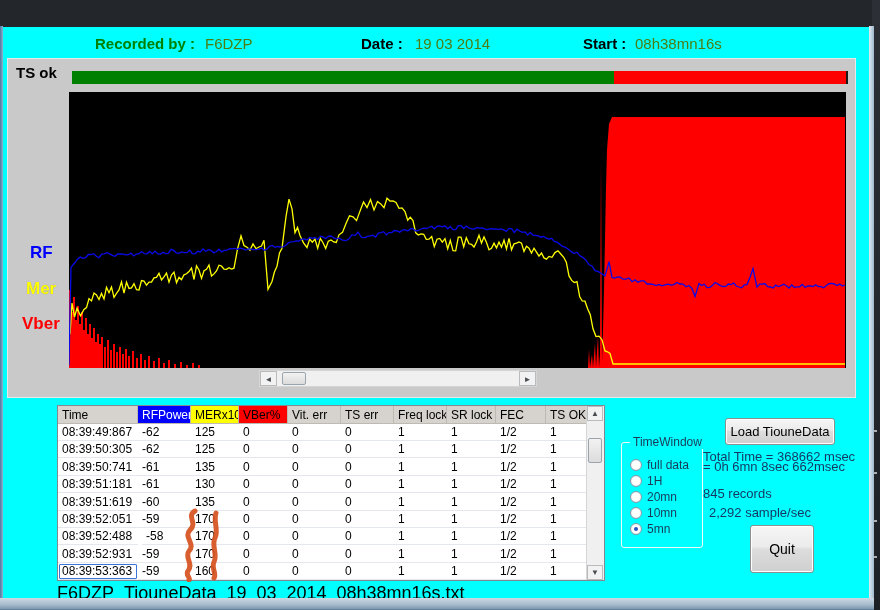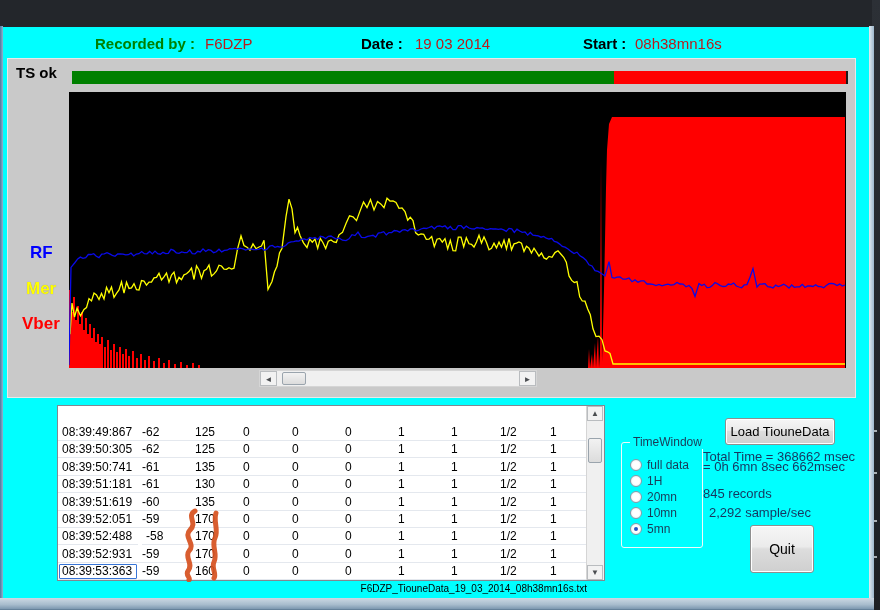--- a/index.html
+++ b/index.html
@@ -29,21 +29,21 @@
   #close-button{background:linear-gradient(#f0a088 0%,#dd7257 45%,#c03a22 50%,#d2573a 100%);}
   
   #border-left{left:0;top:26px;width:3px;height:572px;background:linear-gradient(90deg,#4f789c,#8fb3d0);}
   #border-right{left:869px;top:26px;width:5px;height:572px;background:linear-gradient(90deg,#e3ebf2,#9db7cc);}
   #bottom-edge{left:0;top:598px;width:874px;height:12px;
     background:linear-gradient(#cdd9e4 0%,#a8bccd 55%,#7e99b1 90%,#54708a 100%);}
   
   #client{left:3px;top:27px;width:866px;height:571px;background:#00ffff;}
   .hdr-label{font-size:15px;font-weight:bold;color:#000;}
   .hdr-green{color:#008000;}
-  .hdr-value{font-size:15px;color:#b91c1c;font-weight:normal;}
+  .hdr-value{font-size:15px;color:#4d7c0f;font-weight:normal;}
   
   #chart-panel{left:4px;top:31px;width:849px;height:340px;background:#c9c9c9;
     border:1px solid #e9e9e9;box-sizing:border-box;}
   #ts-ok-label{left:8px;top:5px;font-size:15px;font-weight:bold;color:#000;}
   #ts-progress{left:64px;top:12px;width:774px;height:13px;background:#ff0000;border-right:2px solid #1a1a1a;}
   #ts-progress-green{left:0;top:0;height:13px;background:#008000;}
   .legend{font-weight:bold;font-size:17px;margin-top:44px;}
   #chart-black{left:61px;top:33px;width:777px;height:276px;background:#000;}
   
   .sb{background:#f0f0f0;border:1px solid #d5d5d5;box-sizing:border-box;}
@@ -71,21 +71,21 @@
     background:radial-gradient(#ffffff 45%,#dde3e8);border:1px solid #8a9aa8;box-sizing:border-box;}
   .radio-dot{position:absolute;left:3px;top:3px;width:4px;height:4px;border-radius:50%;background:#2457c5;}
   .radio-label{position:absolute;left:17px;top:0;font-size:12px;color:#1b3a57;white-space:nowrap;}
   
   .pushbtn{border:1px solid #8e8f8f;border-radius:3px;box-sizing:border-box;
     background:linear-gradient(#f6f6f6 0%,#ebebeb 45%,#dddddd 50%,#cfcfcf 100%);
     box-shadow:inset 0 0 0 1px #ffffff;color:#000;text-align:center;cursor:default;}
   #load-button{left:722px;top:391px;width:110px;height:27px;font-size:13px;line-height:25px;}
   #quit-button{left:747px;top:498px;width:64px;height:48px;font-size:14px;line-height:46px;}
   .stat{position:absolute;left:700px;font-size:13px;color:#16365f;white-space:nowrap;}
-  #filename{left:54px;top:556px;width:530px;text-align:right;font-size:10px;color:#000;}
+  #filename{left:54px;top:556px;width:530px;text-align:left;font-size:18px;color:#000;}
   svg{position:absolute;left:0;top:0;}
 </style>
 </head>
 <body>
 
 <div class="abs" id="desktop-sliver">
   <div class="speck" style="left:1px;top:430px;"></div>
   <div class="speck" style="left:1px;top:472px;"></div>
   <div class="speck" style="left:1px;top:520px;"></div>
   <div class="speck" style="left:1px;top:556px;"></div>
@@ -164,20 +164,32 @@
       </div>
 
       <div class="abs sb" id="hscroll">
         <div class="sb-btn" style="left:0;top:0;width:17px;height:15px;line-height:15px;">◄</div>
         <div class="sb-btn" style="right:0;top:0;width:17px;height:15px;line-height:15px;">►</div>
         <div class="sb-thumb" style="left:22px;top:1px;width:24px;height:13px;"></div>
       </div>
     </div>
 
     <div class="abs" id="data-table">
+      <div class="thead" id="table-head">
+          <div class="th" style="left: 0px; width: 80px; background: rgb(214, 211, 206); color: rgb(0, 0, 0);">Time</div>
+          <div class="th" style="left: 80px; width: 53px; background: rgb(0, 0, 255); color: rgb(255, 255, 255);">RFPower</div>
+          <div class="th" style="left: 133px; width: 48px; background: rgb(255, 255, 0); color: rgb(0, 0, 0);">MERx10</div>
+          <div class="th" style="left: 181px; width: 49px; background: rgb(255, 0, 0); color: rgb(0, 0, 0);">VBer%</div>
+          <div class="th" style="left: 230px; width: 53px; background: rgb(214, 211, 206); color: rgb(0, 0, 0);">Vit. err</div>
+          <div class="th" style="left: 283px; width: 53px; background: rgb(214, 211, 206); color: rgb(0, 0, 0);">TS err</div>
+          <div class="th" style="left: 336px; width: 53px; background: rgb(214, 211, 206); color: rgb(0, 0, 0);">Freq lock</div>
+          <div class="th" style="left: 389px; width: 49px; background: rgb(214, 211, 206); color: rgb(0, 0, 0);">SR lock</div>
+          <div class="th" style="left: 438px; width: 50px; background: rgb(214, 211, 206); color: rgb(0, 0, 0);">FEC</div>
+          <div class="th" style="left: 488px; width: 42px; background: rgb(214, 211, 206); color: rgb(0, 0, 0);">TS OK</div>
+        </div>
       <div id="table-body">
           <div class="tr" style="top: 18px;">
             <div class="td" style="left: 0px; width: 80px;">08:39:49:867</div>
             <div class="td" style="left: 80px; width: 53px;">-62</div>
             <div class="td" style="left: 133px; width: 48px;">125</div>
             <div class="td" style="left: 181px; width: 49px;">0</div>
             <div class="td" style="left: 230px; width: 53px;">0</div>
             <div class="td" style="left: 283px; width: 53px;">0</div>
             <div class="td" style="left: 336px; width: 53px;">1</div>
             <div class="td" style="left: 389px; width: 49px;">1</div>

